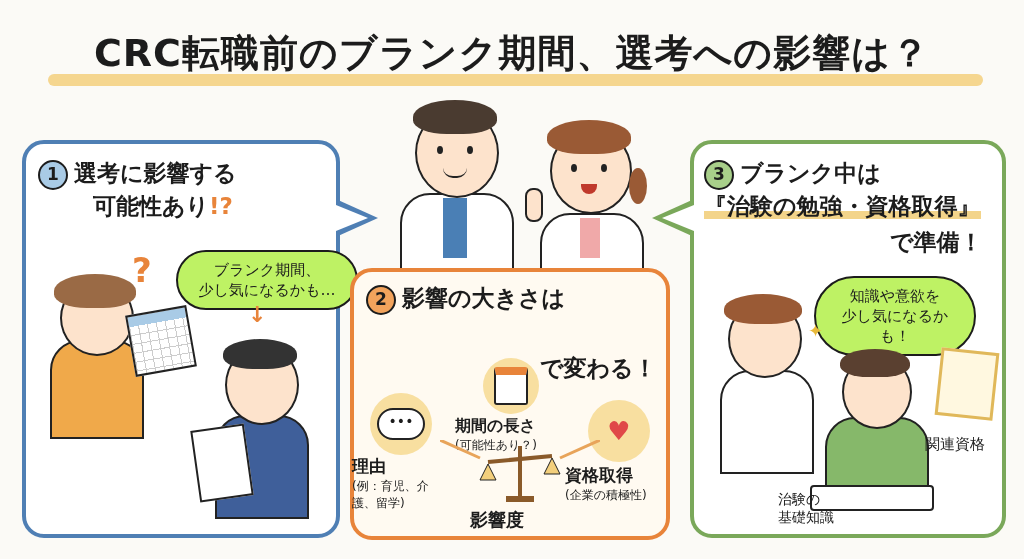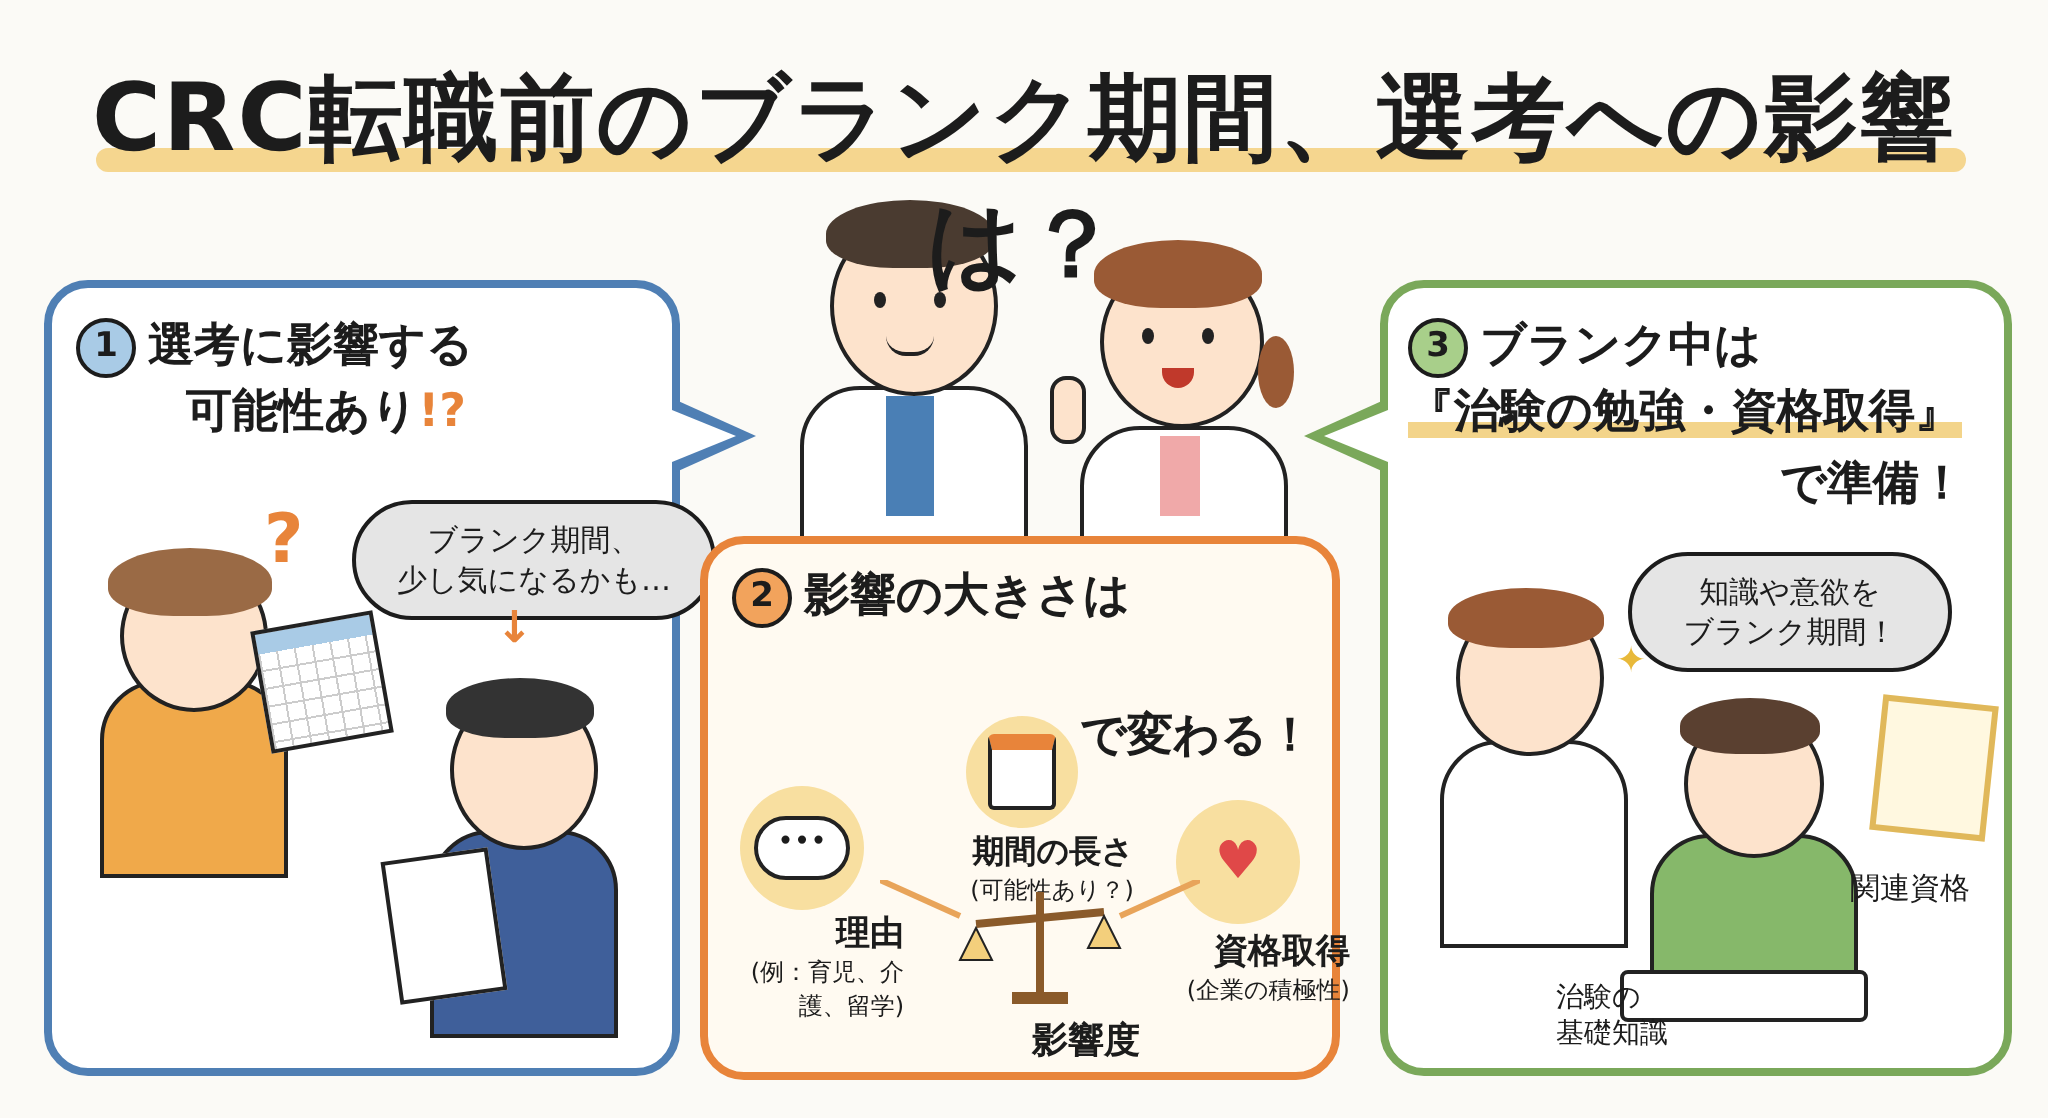--- a/index.html
+++ b/index.html
@@ -1,32 +1,32 @@
 <!DOCTYPE html>
 <html><head>
 <meta charset="utf-8">
 <style>
   html, body { margin:0; padding:0; }
   body { width:1024px; height:559px; background:#fbfaf6; position:relative; overflow:hidden;
          font-family:"DejaVu Sans", sans-serif; color:#1c1c1c; }
   .abs { position:absolute; }
-  .title { left:0; top:28px; width:1024px; text-align:center; font-size:47px; font-weight:bold; letter-spacing:1px; z-index:2; }
+  .title { left:0; top:28px; width:1024px; text-align:center; font-size:38px; font-weight:bold; letter-spacing:1px; z-index:2; }
   .title-underline { left:48px; top:74px; width:935px; height:12px; background:#f3cf7c; border-radius:6px; opacity:.85; }
   .panel { border:4px solid; border-radius:22px; background:#fff; box-sizing:border-box; }
   .p1 { left:22px; top:140px; width:318px; height:398px; border-color:#4f7fb4; }
   .p2 { left:350px; top:268px; width:320px; height:272px; border-color:#e8843a; background:#fffaf1; }
   .p3 { left:690px; top:140px; width:316px; height:398px; border-color:#7aa85a; }
   .tail { width:0; height:0; border-style:solid; }
   .num { display:inline-flex; width:26px; height:26px; border-radius:50%; border:2px solid #1c1c1c;
          align-items:center; justify-content:center; font-size:17px; font-weight:bold; margin-right:6px; vertical-align:middle; }
   .ptitle { font-size:23px; font-weight:bold; line-height:33px; }
   .hl { background:linear-gradient(transparent 70%, #f3d48a 70%); }
-  .bubble { background:#e5e5e5; border:2px solid #1c1c1c; border-radius:40px; text-align:center; font-size:15px; line-height:20px; padding:8px 14px; }
+  .bubble { background:#bef264; border:2px solid #1c1c1c; border-radius:40px; text-align:center; font-size:15px; line-height:20px; padding:8px 14px; }
   .small { font-size:12px; }
-  .lbl { font-weight:bold; text-align:right; }
+  .lbl { font-weight:bold; text-align:left; }
   .circle { border-radius:50%; background:#f8dfa0; display:flex; align-items:center; justify-content:center; }
   .person-head { border-radius:50%; background:#fde3cc; border:2px solid #222; }
   .hair { border-radius:50% 50% 40% 40%; }
   .coat { background:#fff; border:2px solid #222; border-radius:30px 30px 0 0; }
 </style>
 </head>
 <body>
 
 <div class="abs title-underline"></div>
 <div class="abs title">CRC転職前のブランク期間、選考への影響は？</div>
@@ -130,21 +130,21 @@
 <div class="abs tail" style="left:662px;top:205px;border-width:13px 32px 13px 0;border-color:transparent #fff transparent transparent;"></div>
 
 <div class="abs ptitle" style="left:704px;top:157px;">
   <span class="num" style="background:#a8cf8a;">3</span><span>ブランク中は</span><br>
   <span class="hl">『治験の勉強・資格取得』</span>
 </div>
 <div class="abs ptitle" style="left:890px;top:226px;">で準備！</div>
 
 <div class="abs bubble" style="left:814px;top:276px;width:130px;">
   <div>知識や意欲を</div>
-  <div>ブランク期間！</div>
+  <div>少し気になるかも！</div>
 </div>
 
 <div class="abs" style="left:712px;top:300px;width:110px;height:180px;">
   <div class="abs coat" style="left:8px;top:70px;width:90px;height:100px;"></div>
   <div class="abs person-head" style="left:16px;top:0;width:70px;height:74px;"></div>
   <div class="abs hair" style="left:12px;top:-6px;width:78px;height:30px;background:#9a5a35;"></div>
   <div class="abs" style="left:96px;top:20px;font-size:18px;color:#e8b93a;">✦</div>
 </div>
 
 <div class="abs" style="left:820px;top:355px;width:110px;height:160px;">

